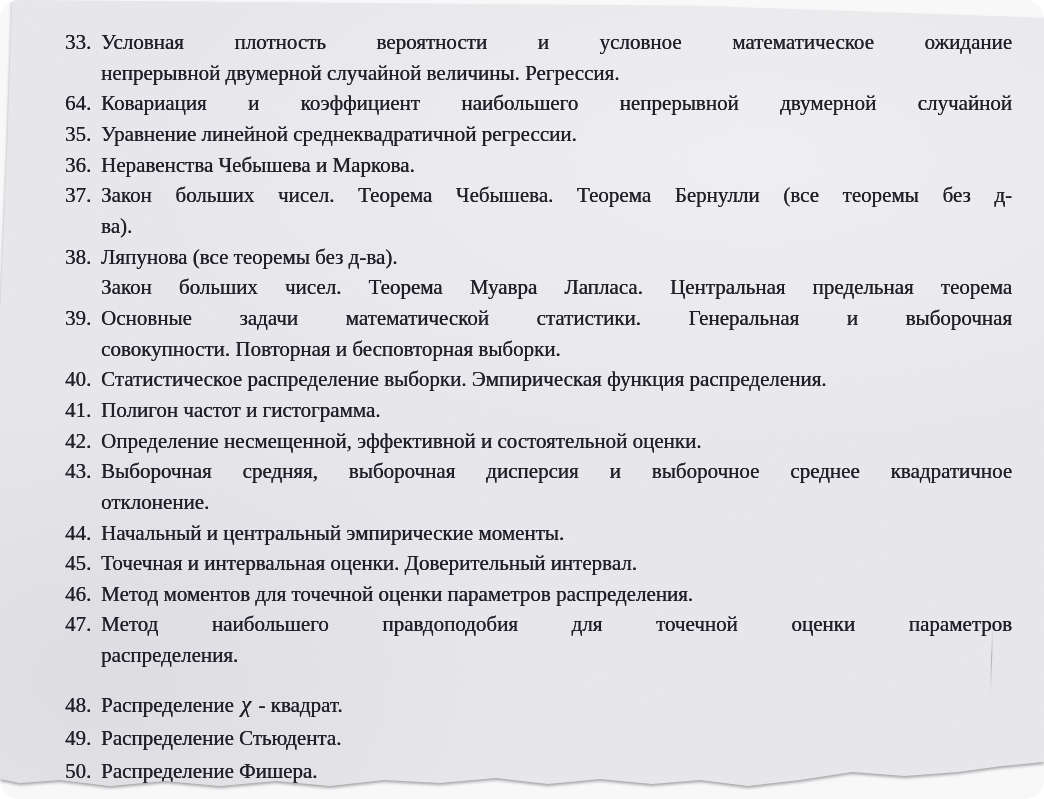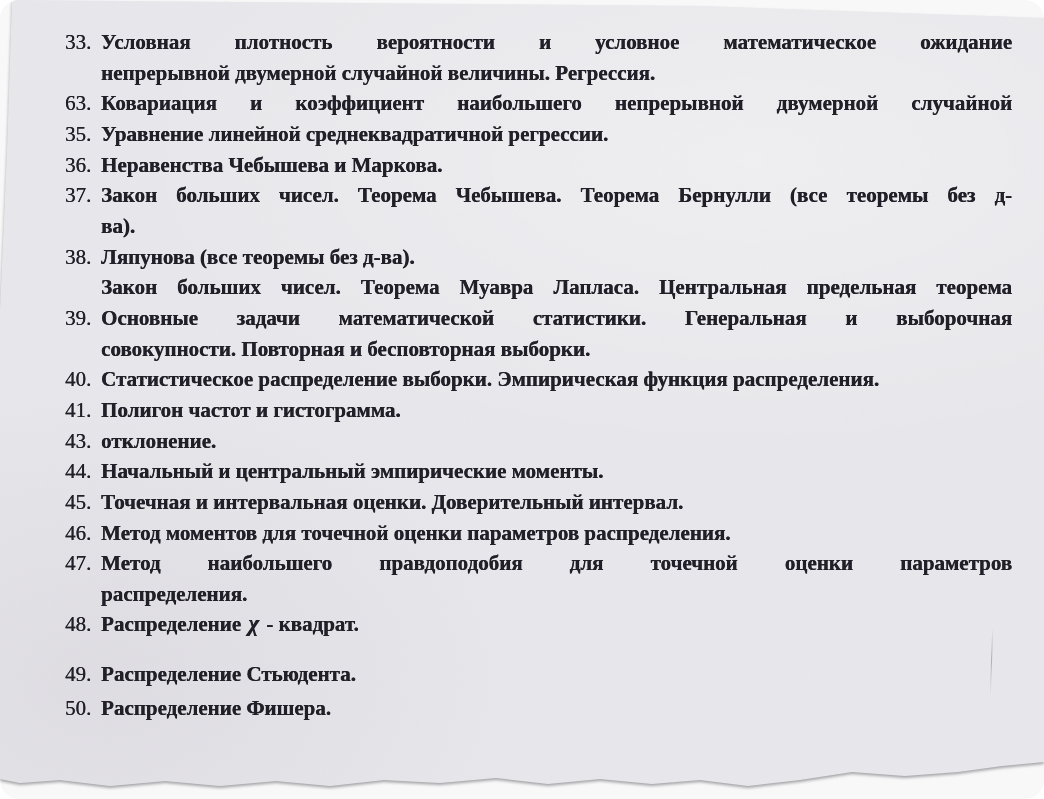--- a/index.html
+++ b/index.html
@@ -76,21 +76,20 @@
 
   .num {
     position: absolute;
     left: 0;
     top: 0;
   }
 
   .line {
     white-space: nowrap;
     text-align: left;
-    font-weight: bold;
   }
 
   .line.stretch {
     white-space: normal;
     text-align: justify;
     text-align-last: justify;
   }
 
   .item:nth-child(16) { margin-top: 19px; }
   .item:nth-child(17) { margin-top: 3px; }
@@ -116,21 +115,21 @@
         <rect width="1044" height="799" filter="url(#paperNoise)"></rect>
       </svg>
       <div class="crease"></div>
       <div class="list">
           <div class="item">
             <span class="num">33.</span>
             <div class="line stretch">Условная плотность вероятности и условное математическое ожидание</div>
             <div class="line">непрерывной двумерной случайной величины. Регрессия.</div>
           </div>
           <div class="item">
-            <span class="num">63.</span>
+            <span class="num">64.</span>
             <div class="line stretch">Ковариация и коэффициент наибольшего непрерывной двумерной случайной</div>
           </div>
           <div class="item">
             <span class="num">35.</span>
             <div class="line">Уравнение линейной среднеквадратичной регрессии.</div>
           </div>
           <div class="item">
             <span class="num">36.</span>
             <div class="line">Неравенства Чебышева и Маркова.</div>
           </div>
@@ -151,21 +150,26 @@
           </div>
           <div class="item">
             <span class="num">40.</span>
             <div class="line">Статистическое распределение выборки. Эмпирическая функция распределения.</div>
           </div>
           <div class="item">
             <span class="num">41.</span>
             <div class="line">Полигон частот и гистограмма.</div>
           </div>
           <div class="item">
+            <span class="num">42.</span>
+            <div class="line">Определение несмещенной, эффективной и состоятельной оценки.</div>
+          </div>
+          <div class="item">
             <span class="num">43.</span>
+            <div class="line stretch">Выборочная средняя, выборочная дисперсия и выборочное среднее квадратичное</div>
             <div class="line">отклонение.</div>
           </div>
           <div class="item">
             <span class="num">44.</span>
             <div class="line">Начальный и центральный эмпирические моменты.</div>
           </div>
           <div class="item">
             <span class="num">45.</span>
             <div class="line">Точечная и интервальная оценки. Доверительный интервал.</div>
           </div>

